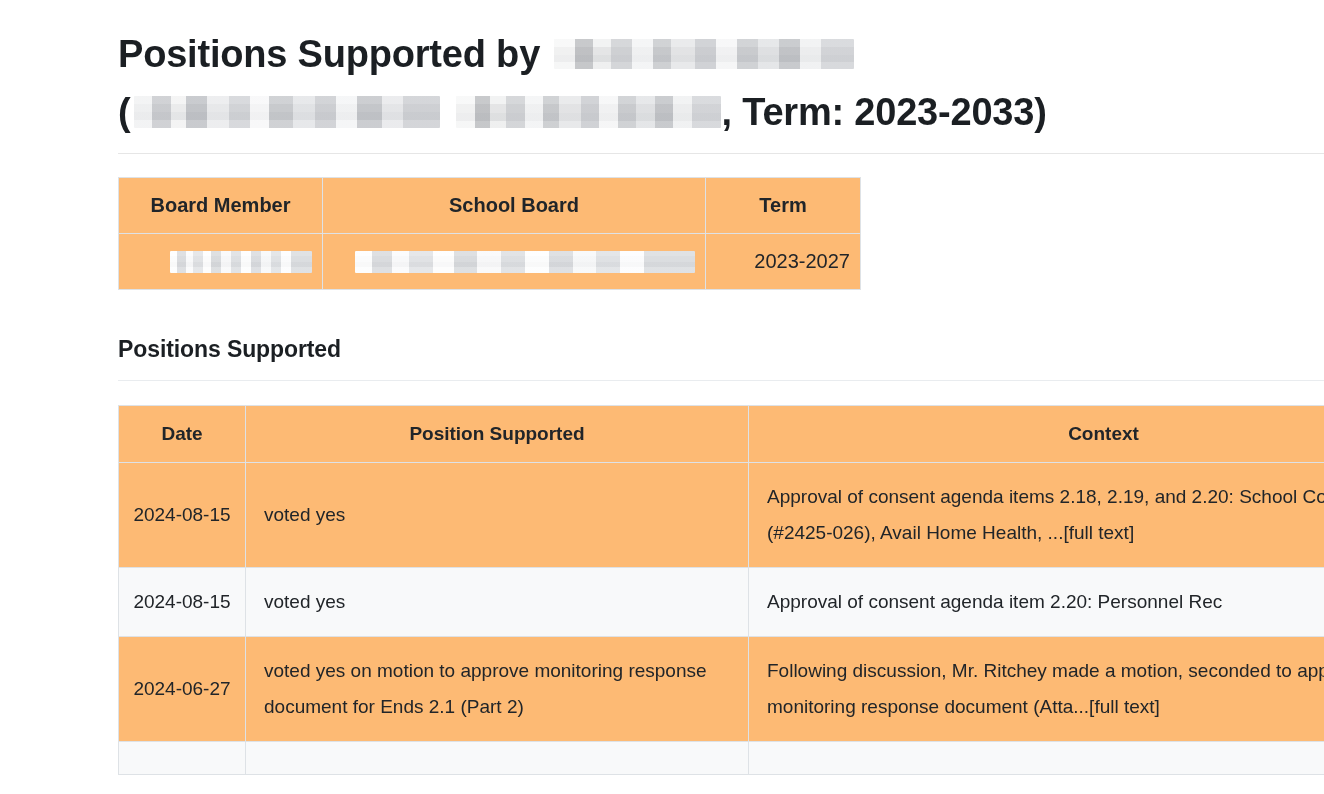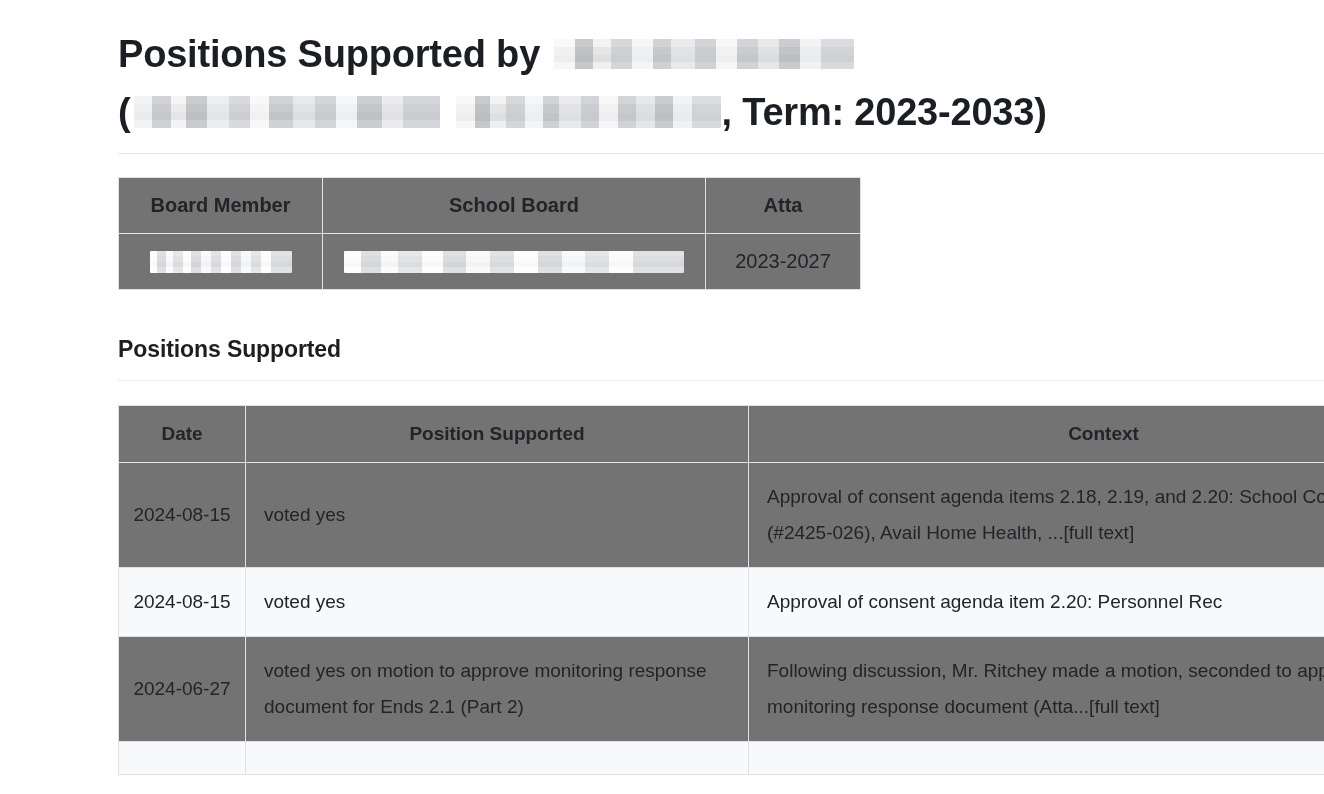--- a/index.html
+++ b/index.html
@@ -123,21 +123,21 @@
     left: 118px;
     top: 363px;
     width: 1206px;
     height: 1px;
     background: #e9ecef;
   }
 
   
   table {
     border-collapse: collapse;
-    background: #737373;
+    background: #fdba74;
   }
   th, td {
     border: 1px solid #dee2e6;
     padding: 0;
     vertical-align: middle;
     font-weight: 400;
   }
   th {
     font-weight: 700;
     text-align: center;
@@ -153,21 +153,21 @@
   }
   .member-table th {
     height: 55px;
     font-size: 20px;
     color: #212529;
     padding: 0 10px;
   }
   .member-table td {
     height: 55px;
     font-size: 20px;
-    text-align: center;
+    text-align: right;
     color: #212529;
     padding: 0 10px;
   }
   .col-member  { width: 204px; }
   .col-board   { width: 383px; }
   .col-term    { width: 155px; }
 
   
   .positions-table {
     position: absolute;
@@ -217,21 +217,21 @@
   <table class="member-table">
     <colgroup>
       <col class="col-member">
         <col class="col-board">
         <col class="col-term">
     </colgroup>
     <thead>
       <tr>
         <th>Board Member</th>
         <th>School Board</th>
-        <th>Atta</th>
+        <th>Term</th>
       </tr>
     </thead>
     <tbody>
       <tr>
         <td>
           <span class="redacted cell" style="width:142px;height:22px;"></span>
         </td>
         <td>
           <span class="redacted cell alt" style="width:340px;height:22px;"></span>
         </td>

